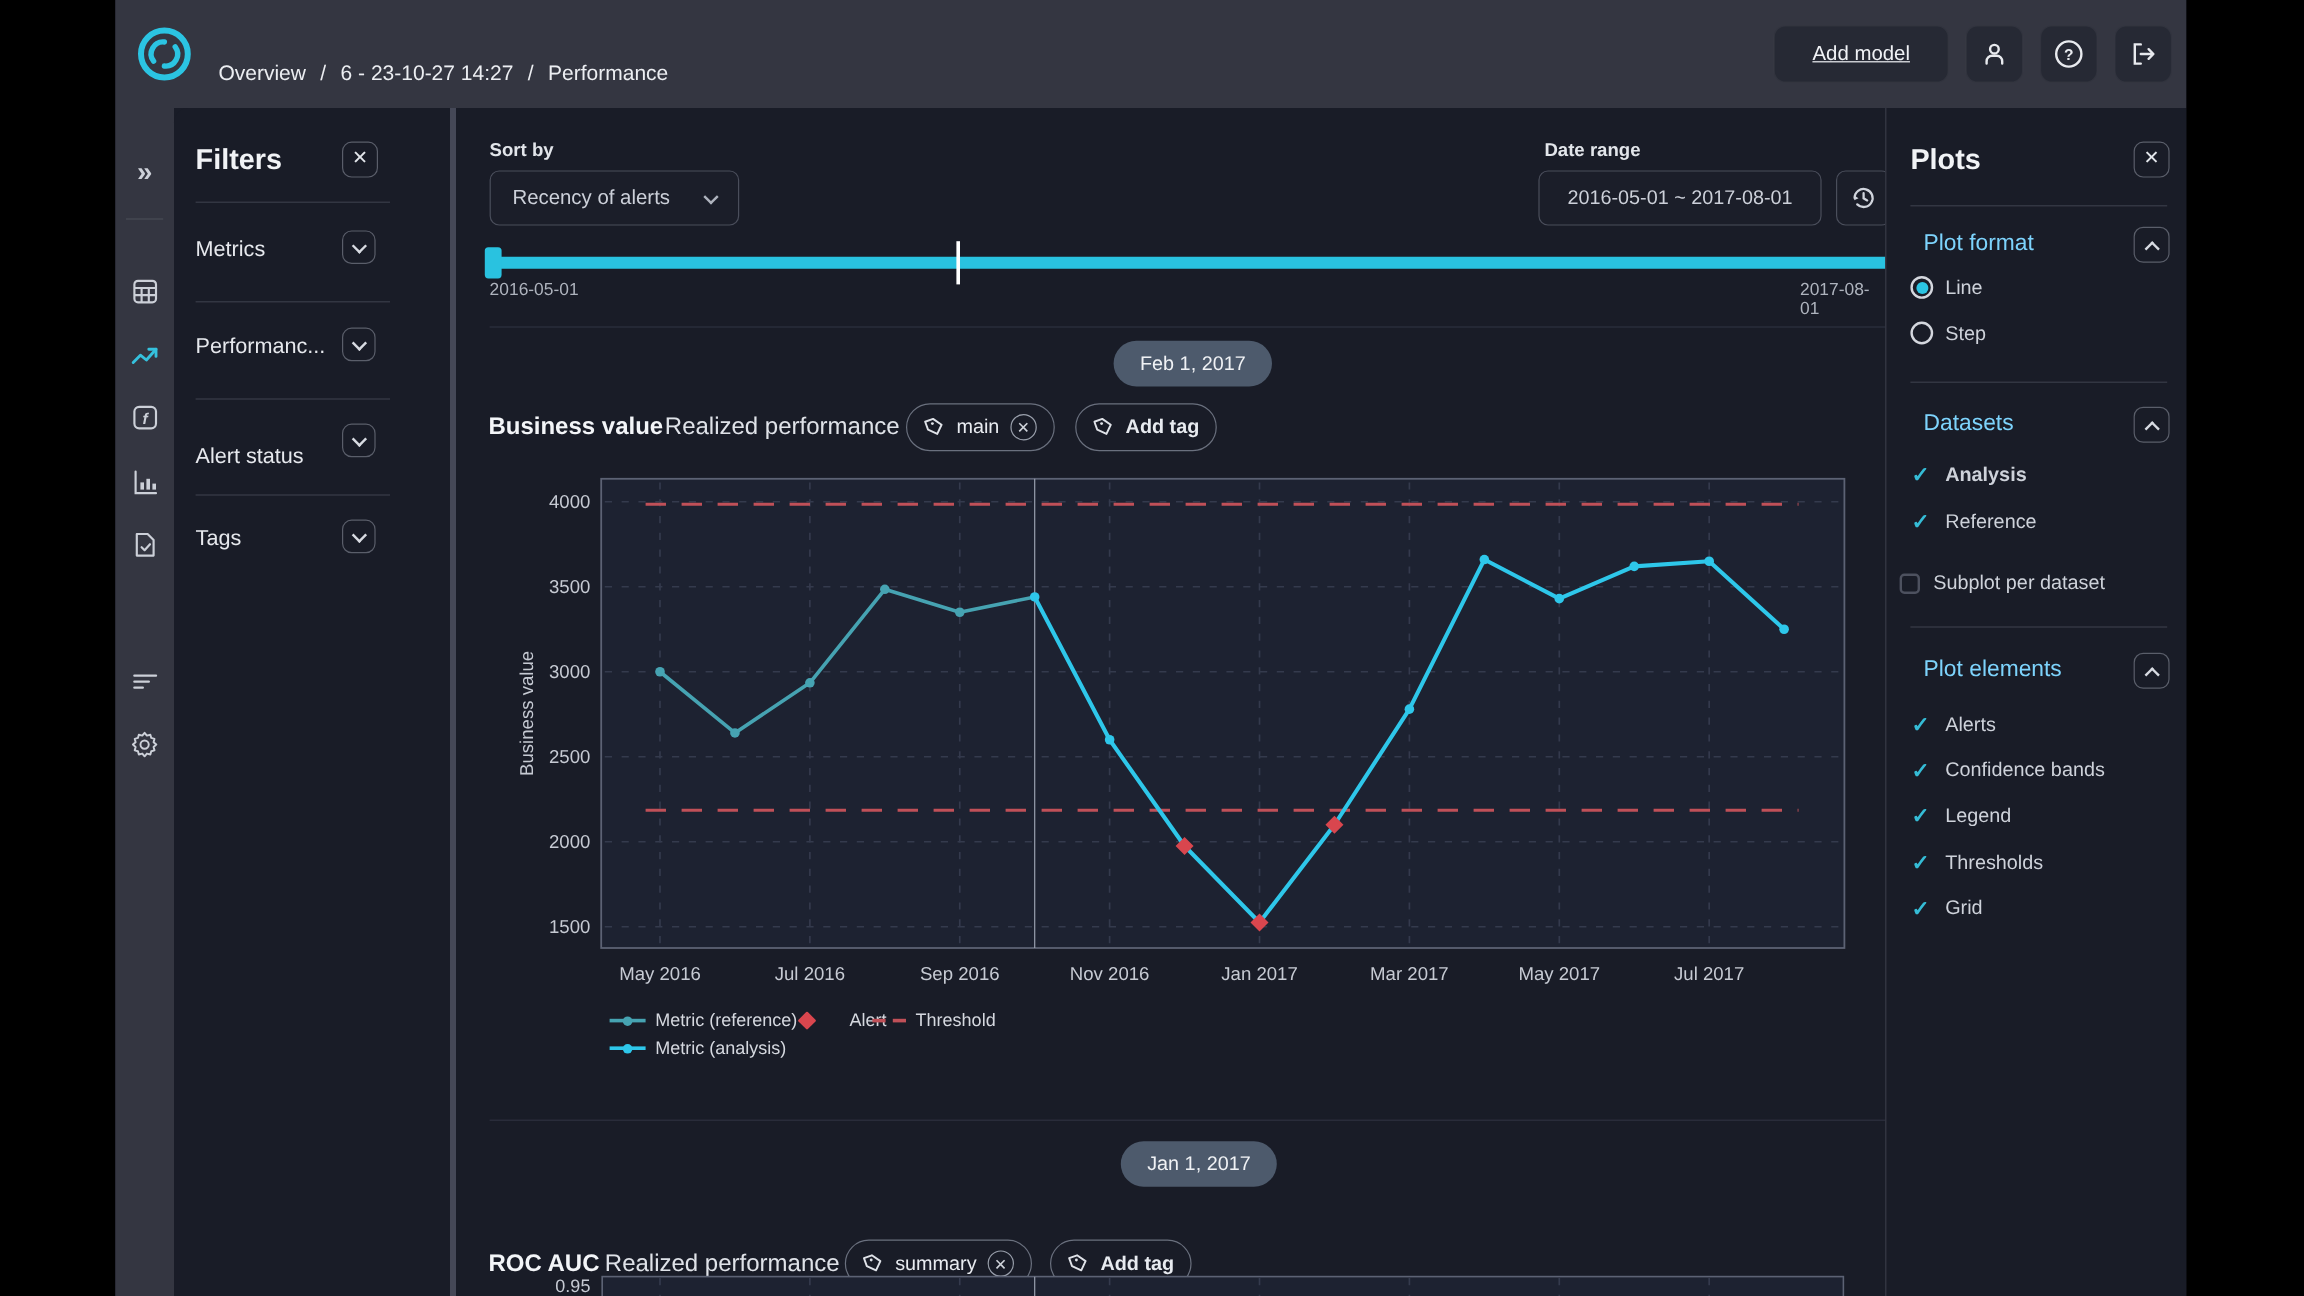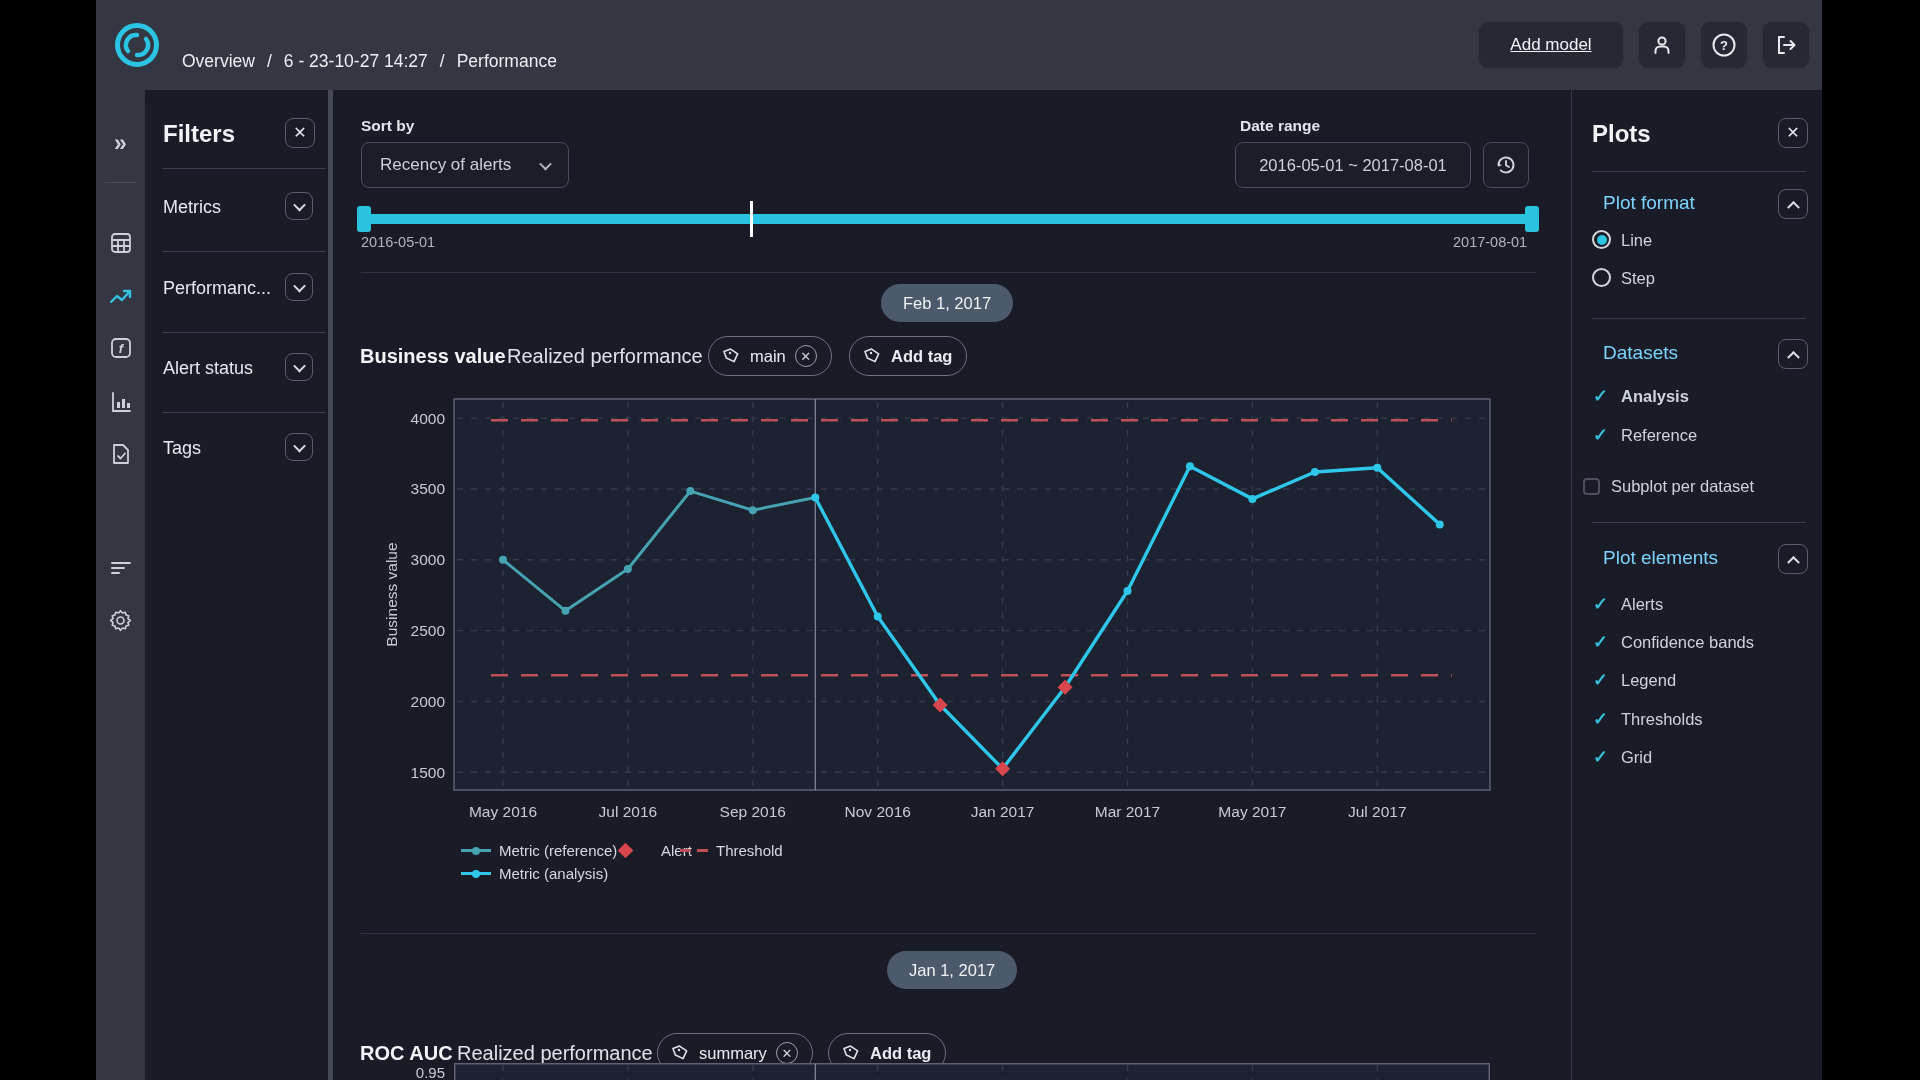--- a/index.html
+++ b/index.html
@@ -15,21 +15,21 @@
   .nav-btn.text { width:146px; font-size:17px; font-weight:500; }
   .nav-btn.icon { width:48px; }
 
   
   .content { position:absolute; left:0; top:90px; width:1726px; height:990px; display:flex; }
   .rail { position:relative; width:49px; background:#343641; flex:none; }
   .rail .ricon { position:absolute; left:0; width:49px; display:flex; justify-content:center; color:#ccd0d8; }
   .rail-divider { position:absolute; left:9px; top:92px; width:31px; border-top:1px solid #4a4c57; }
   .page { position:relative; flex:1; background:#191c27; border-top-left-radius:12px; display:flex; overflow:hidden; }
 
-  .filters { position:relative; width:188px; flex:none; border-right:5px solid #454857; }
+  .filters { position:relative; width:235px; flex:none; border-right:5px solid #454857; }
   .fdiv { position:absolute; left:18px; width:162px; border-top:1px solid #3a3d4a; }
   .ftitle { position:absolute; left:18px; top:30px; font-size:24px; font-weight:600; color:#f1f3f6; }
   .flabel { position:absolute; left:18px; font-size:18px; color:#e6e8ed; }
   .sqbtn { position:absolute; background:transparent; border:1px solid #5a5e6a; border-radius:8px; display:flex; align-items:center; justify-content:center; color:#dfe2e8; cursor:pointer; }
   .chev { width:9px; height:9px; border-right:2px solid #d8dbe2; border-bottom:2px solid #d8dbe2; }
   .chev.down { transform:rotate(45deg) translate(-1px,-1px); }
   .chev.up   { transform:rotate(-135deg) translate(-2px,-2px); }
   .xglyph { font-size:16px; line-height:1; color:#e4e7ec; }
 
   
@@ -175,21 +175,21 @@
             <span class="chev down"></span>
           </div>
         <div class="fdiv" style="top:161px;"></div>
 
         <div class="flabel" style="top:188px;">Performanc...</div>
         <div class="sqbtn" style="left:140px; top:183px; width:28px; height:28px;">
             <span class="chev down"></span>
           </div>
         <div class="fdiv" style="top:242px;"></div>
 
-        <div class="flabel" style="top:268px;">Alert status</div>
+        <div class="flabel" style="top:280px;">Alert status</div>
         <div class="sqbtn" style="left:140px; top:263px; width:28px; height:28px;">
             <span class="chev down"></span>
           </div>
         <div class="fdiv" style="top:322px;"></div>
 
         <div class="flabel" style="top:348px;">Tags</div>
         <div class="sqbtn" style="left:140px; top:343px; width:28px; height:28px;">
             <span class="chev down"></span>
           </div>
       </div>

